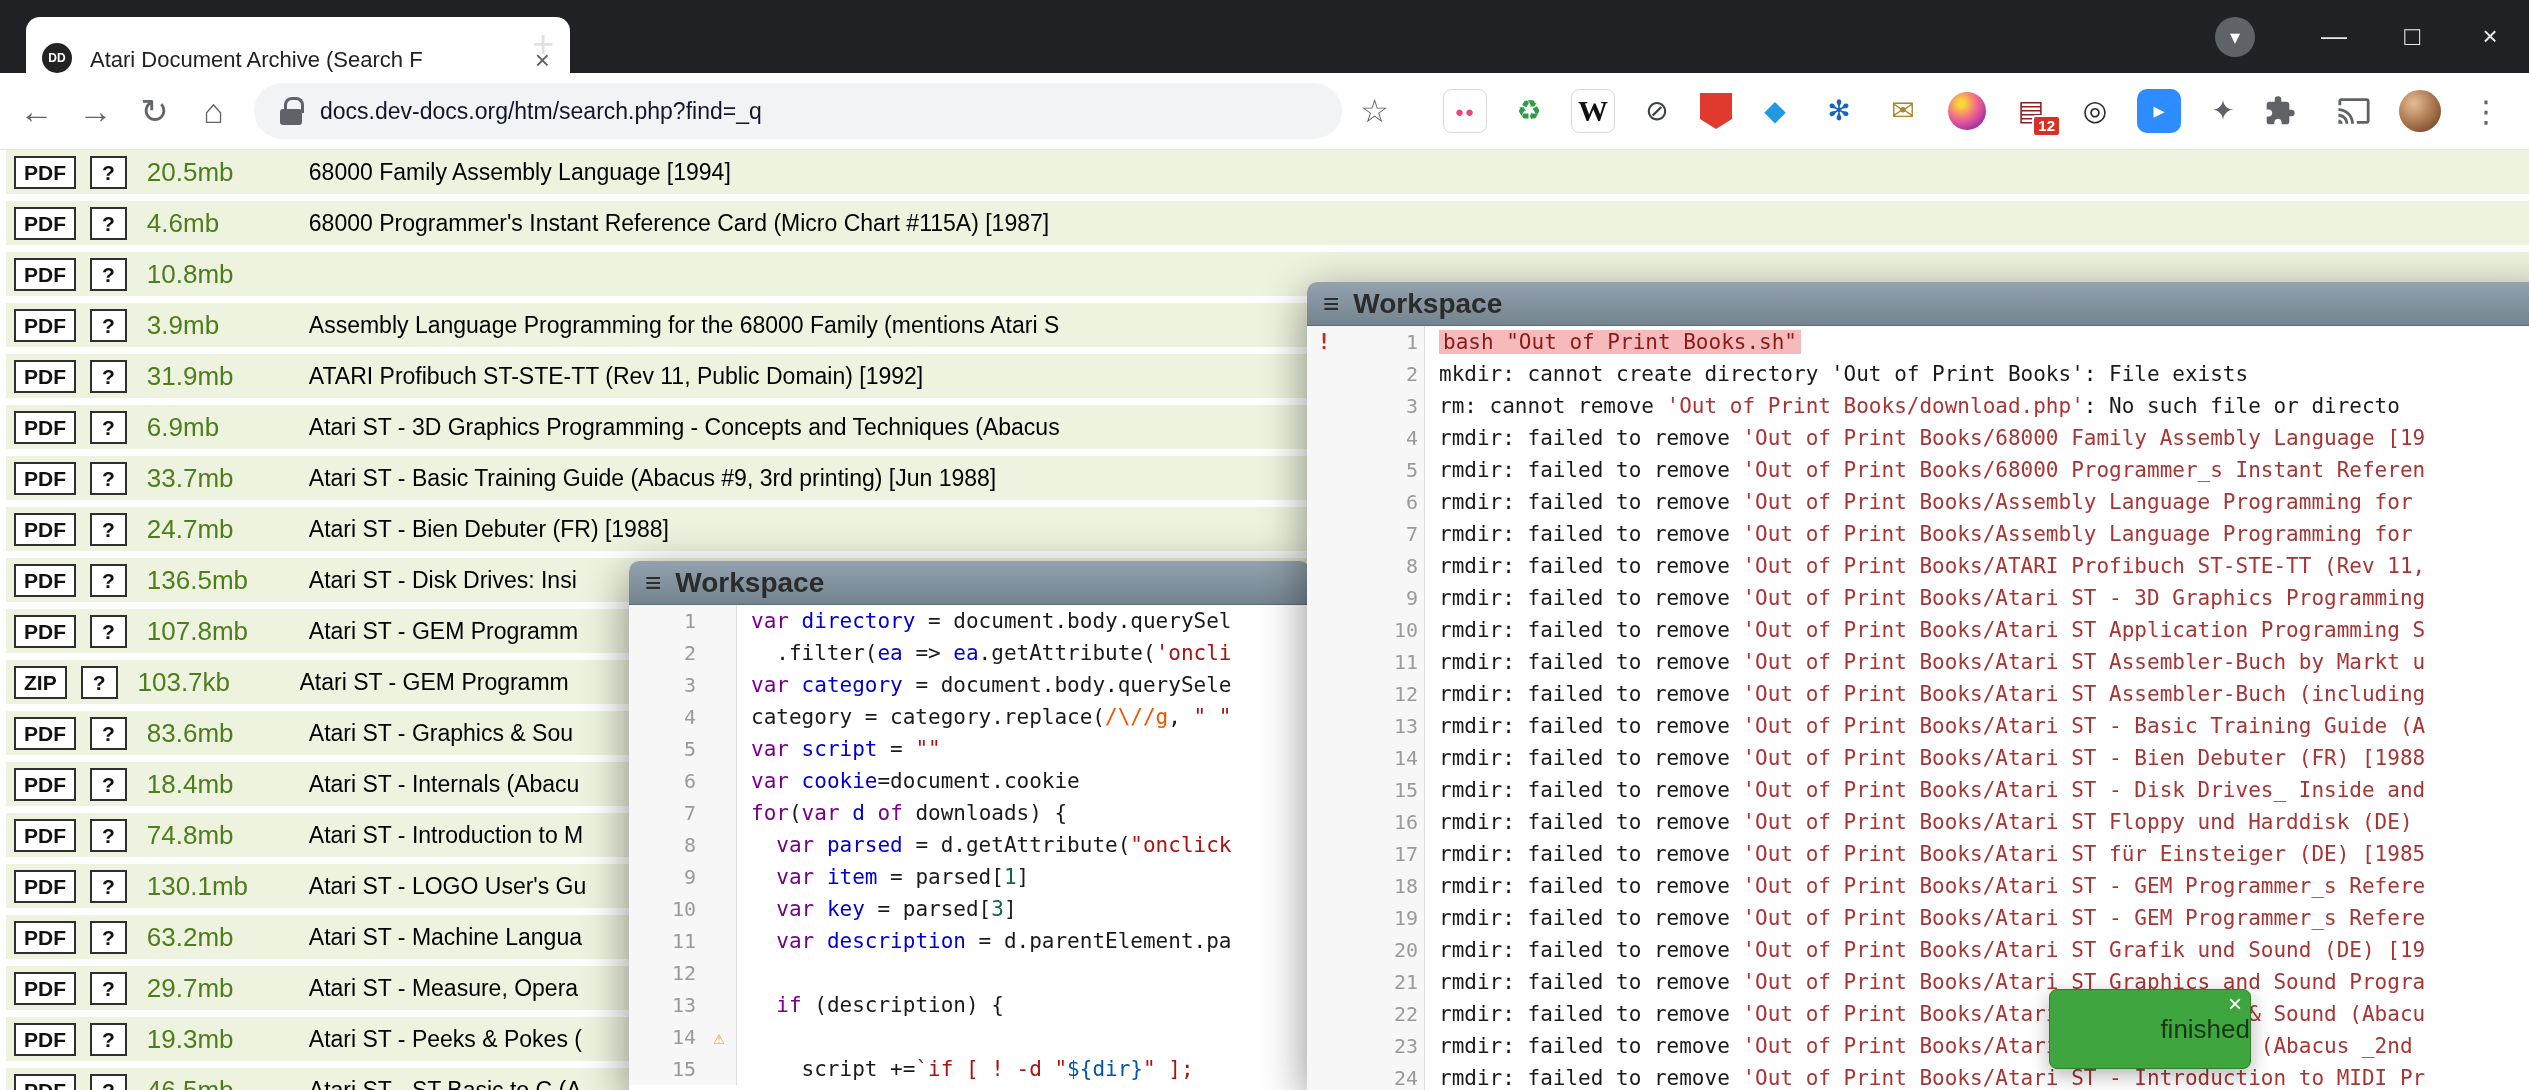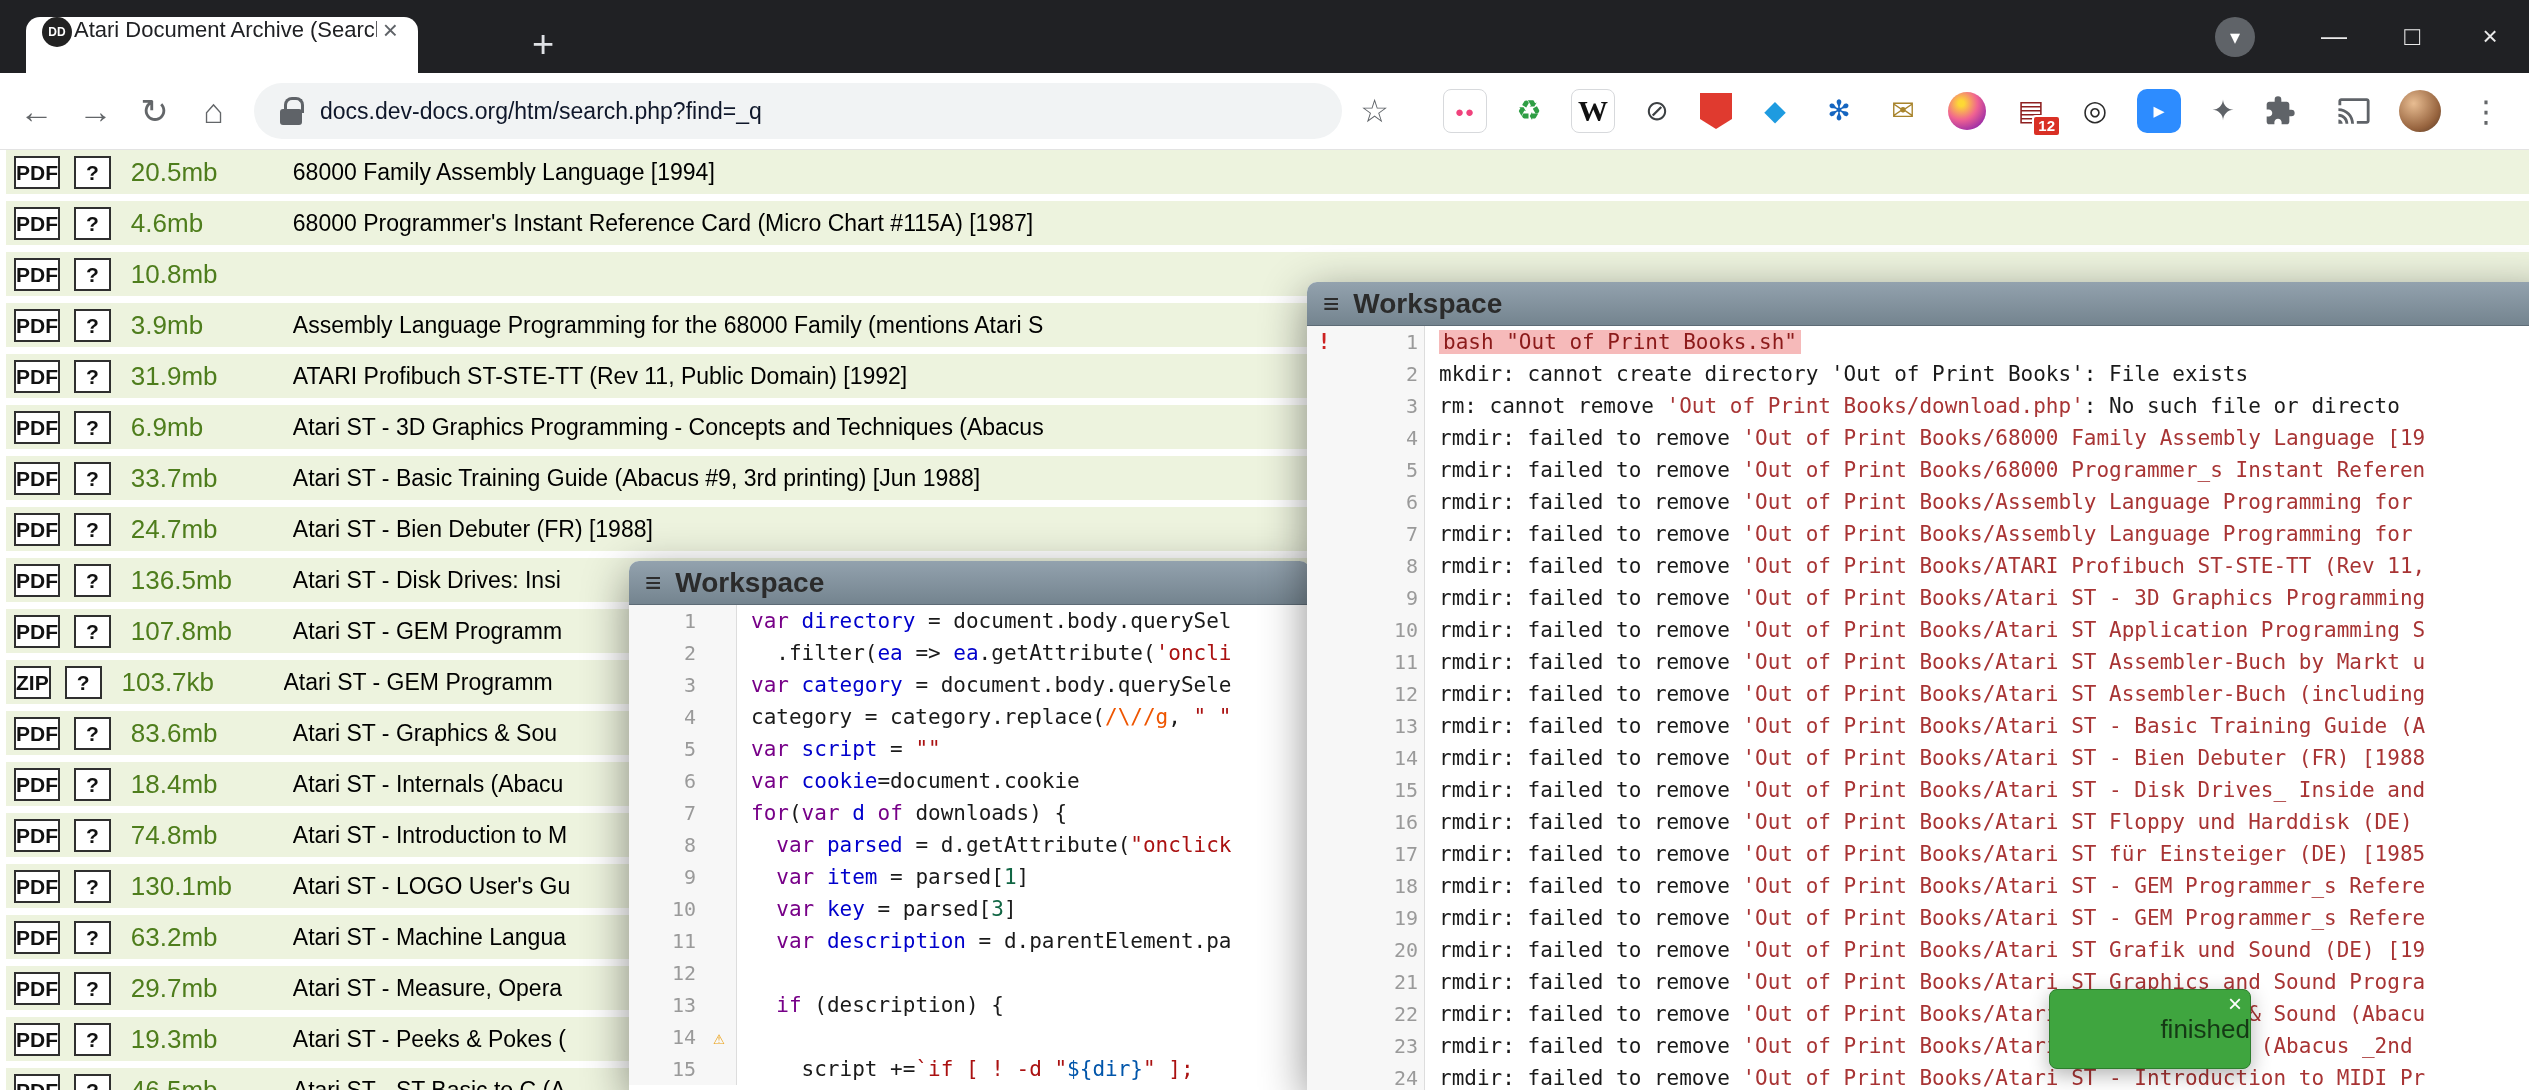--- a/index.html
+++ b/index.html
@@ -2,22 +2,22 @@
 <html><head>
 <meta charset="utf-8">
 <style>
   *{margin:0;padding:0;box-sizing:border-box}
   html,body{width:2529px;height:1090px;overflow:hidden}
   body{font-family:"Liberation Sans",sans-serif;background:#fff}
   .screen{position:relative;width:2529px;height:1090px;overflow:hidden}
 
   
   .tabstrip{position:relative;height:73px;background:#202124}
-  .tab{position:absolute;left:26px;bottom:0;width:392px;height:56px;background:#fff;
-       border-radius:14px 14px 0 0;display:flex;align-items:flex-start;padding:0 16px;gap:2px}
+  .tab{position:absolute;left:26px;bottom:0;width:544px;height:56px;background:#fff;
+       border-radius:14px 14px 0 0;display:flex;align-items:flex-end;padding:0 16px;gap:18px}
   .favicon{width:30px;height:30px;border-radius:50%;background:#222;color:#fff;font-size:12px;
        font-weight:bold;display:flex;align-items:center;justify-content:center;flex:0 0 auto}
   .tab-title{flex:1;font-size:22px;color:#202124;white-space:nowrap;overflow:hidden}
   .tab-close{color:#5f6368;font-size:26px;line-height:1;padding:0 4px;cursor:pointer}
   .newtab{position:absolute;left:520px;bottom:6px;width:46px;height:46px;color:#dfe1e5;font-size:38px;
        display:flex;align-items:center;justify-content:center;border-radius:50%}
   .win-controls{position:absolute;right:0;top:0;height:73px;display:flex;align-items:center}
   .chip{width:40px;height:40px;border-radius:50%;background:#5f6368;color:#fff;font-size:20px;
        display:flex;align-items:center;justify-content:center;margin-right:40px}
   .wc{width:78px;height:73px;color:#eaeaea;font-size:26px;display:flex;align-items:center;justify-content:center}
@@ -52,21 +52,21 @@
   .right-tools{margin-left:auto;display:flex;align-items:center;gap:16px;padding-right:4px}
   .avatar{width:42px;height:42px;border-radius:50%;
        background:radial-gradient(circle at 35% 32%, #e8bd92, #96633e 65%, #4e3523)}
   .kebab{font-size:30px}
 
   
   .page{position:absolute;top:150px;left:0;right:0;bottom:0;background:#fff}
   .row{height:44px;margin:0 0 7px 6px;padding-left:8px;display:flex;align-items:center;gap:14px;
        background:#edf3de}
   .badge{background:#fff;border:2px solid #2f2f2f;color:#111;font-weight:bold;font-size:21px;
-       padding:4px 0;line-height:1}
+       padding:4px 8px;line-height:1}
   .flag{padding:4px 10px}
   .size{color:#4e7d1c;font-size:26px;flex:0 0 148px;margin-left:6px}
   .ftitle{color:#000000;font-size:23px;white-space:nowrap;overflow:hidden}
 
   
   .workspace{position:absolute;background:#fff;border-radius:10px 10px 0 0;overflow:hidden;
        box-shadow:0 12px 46px rgba(0,0,0,.45)}
   .w1{left:629px;top:561px;width:681px;height:529px;z-index:10}
   .w2{left:1307px;top:282px;width:1250px;height:808px;z-index:20}
   .ws-titlebar{height:44px;background:linear-gradient(#93a2ae,#74848f);display:flex;align-items:center;

